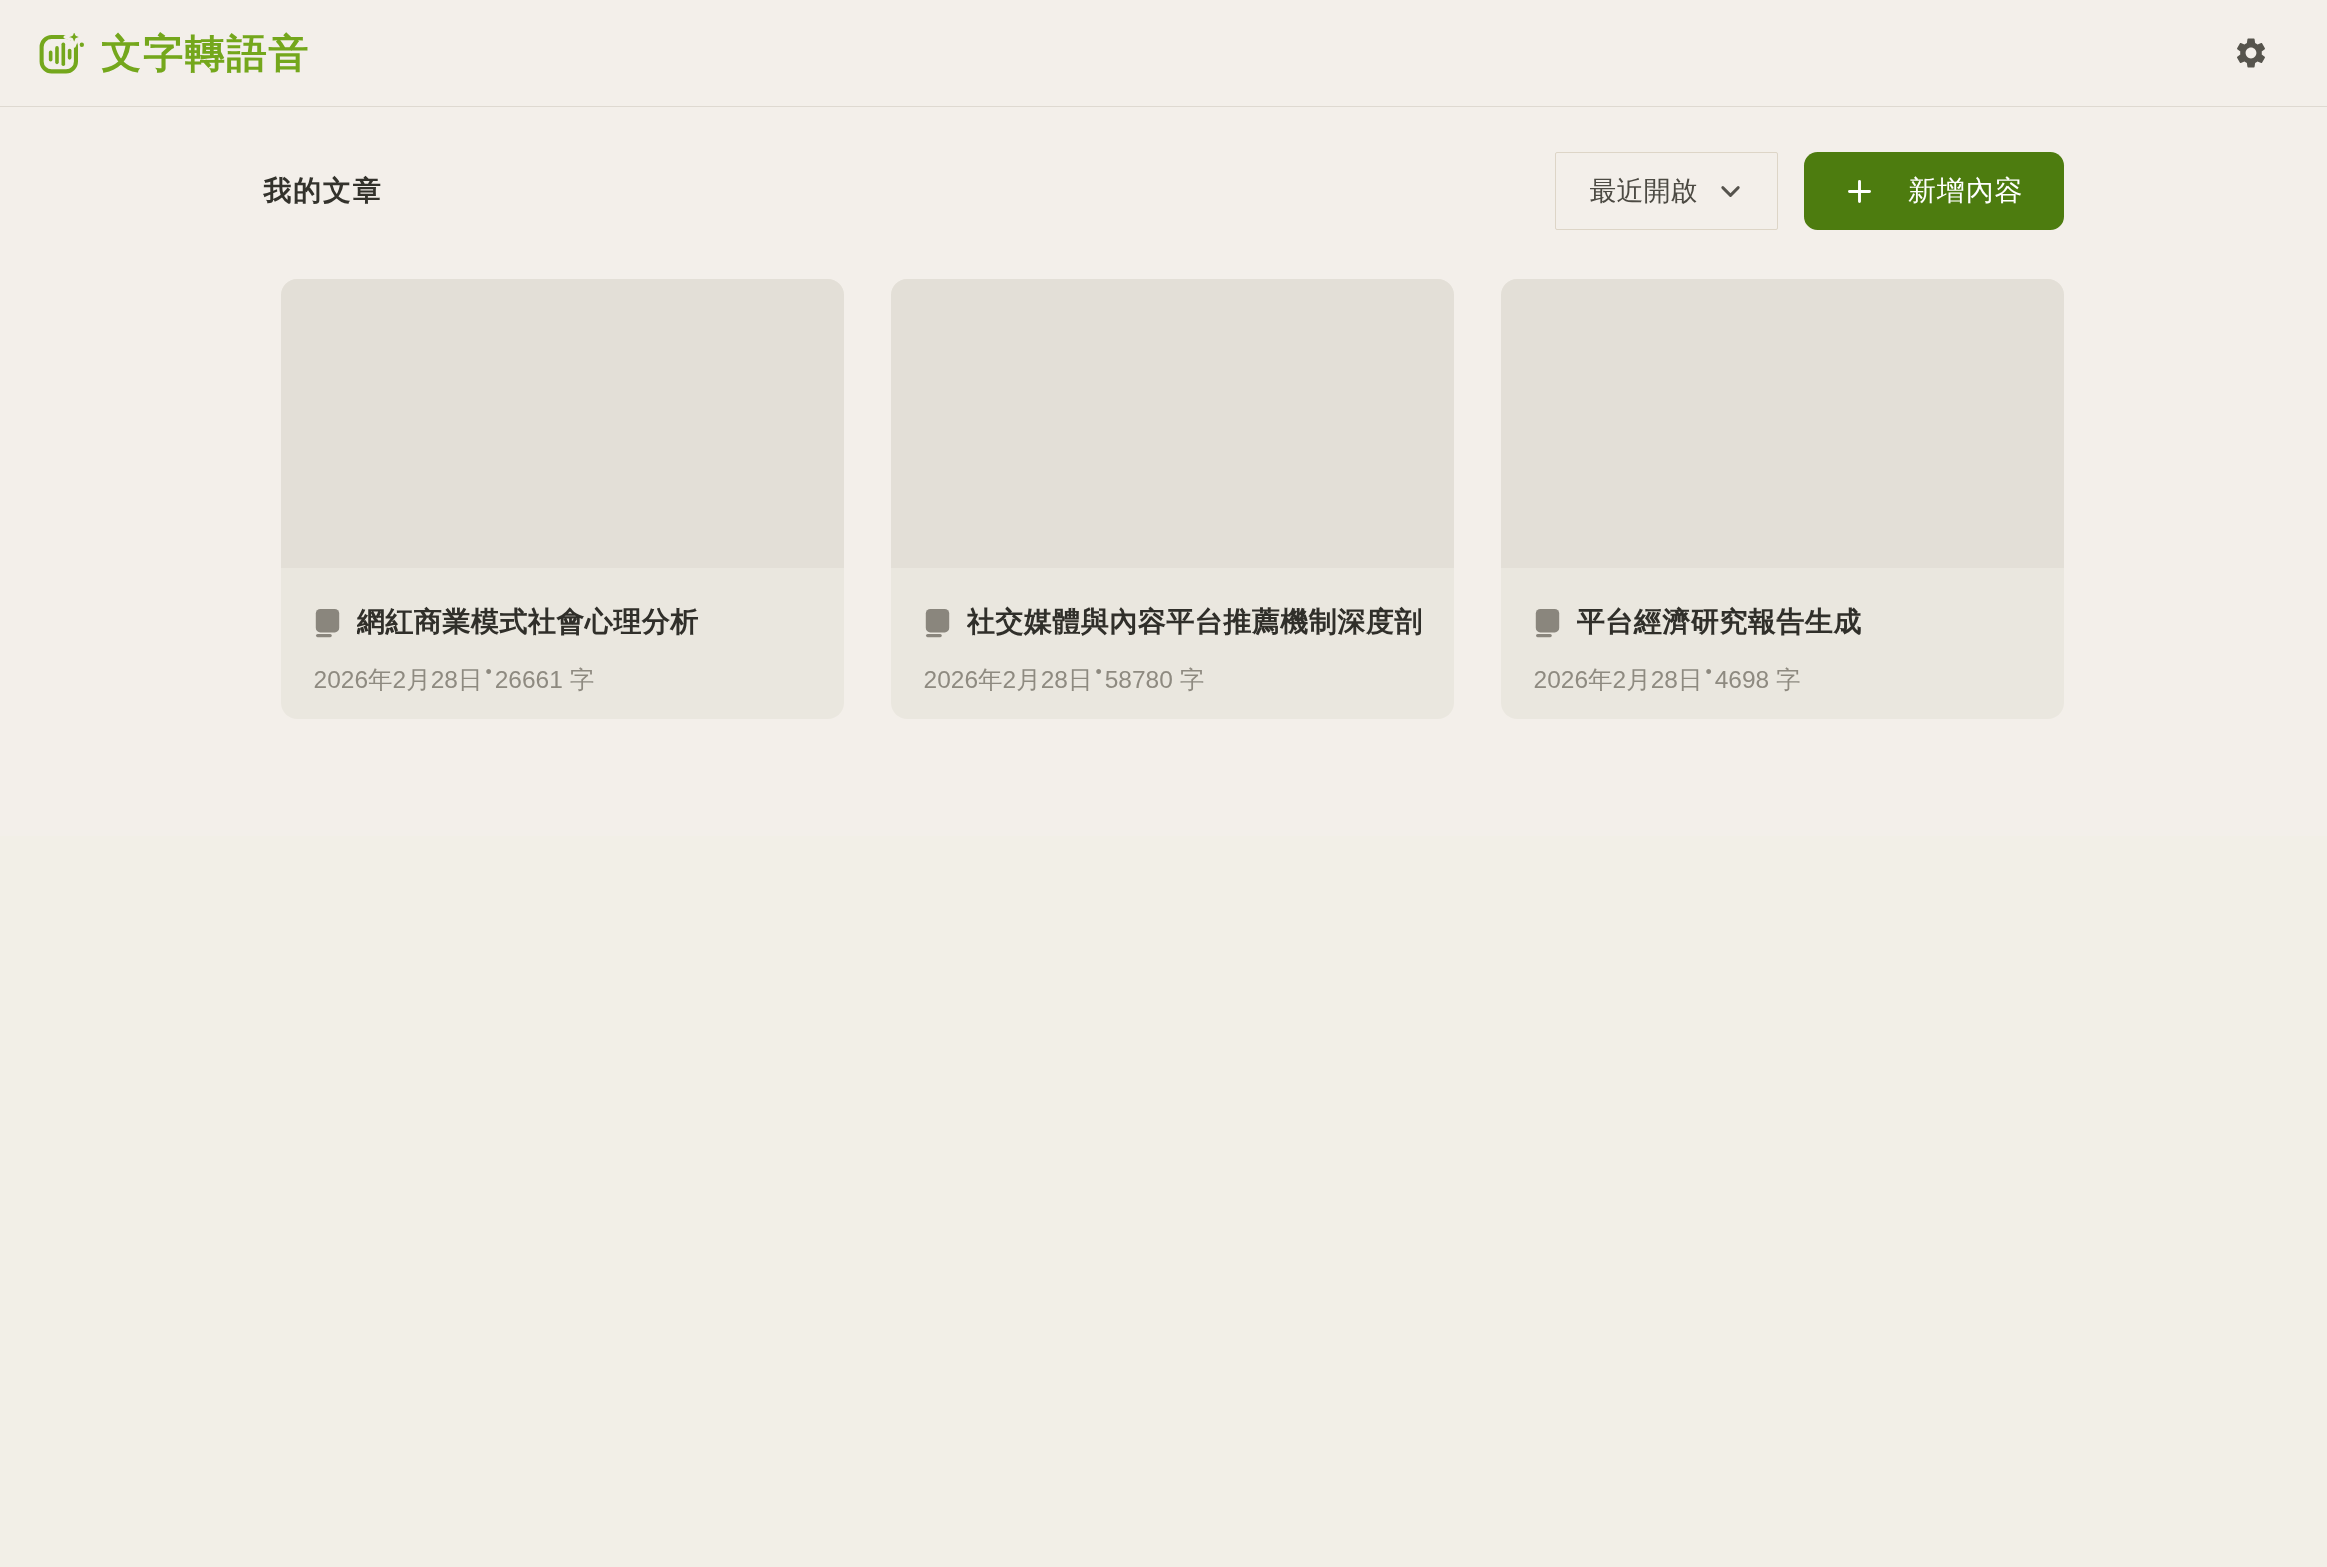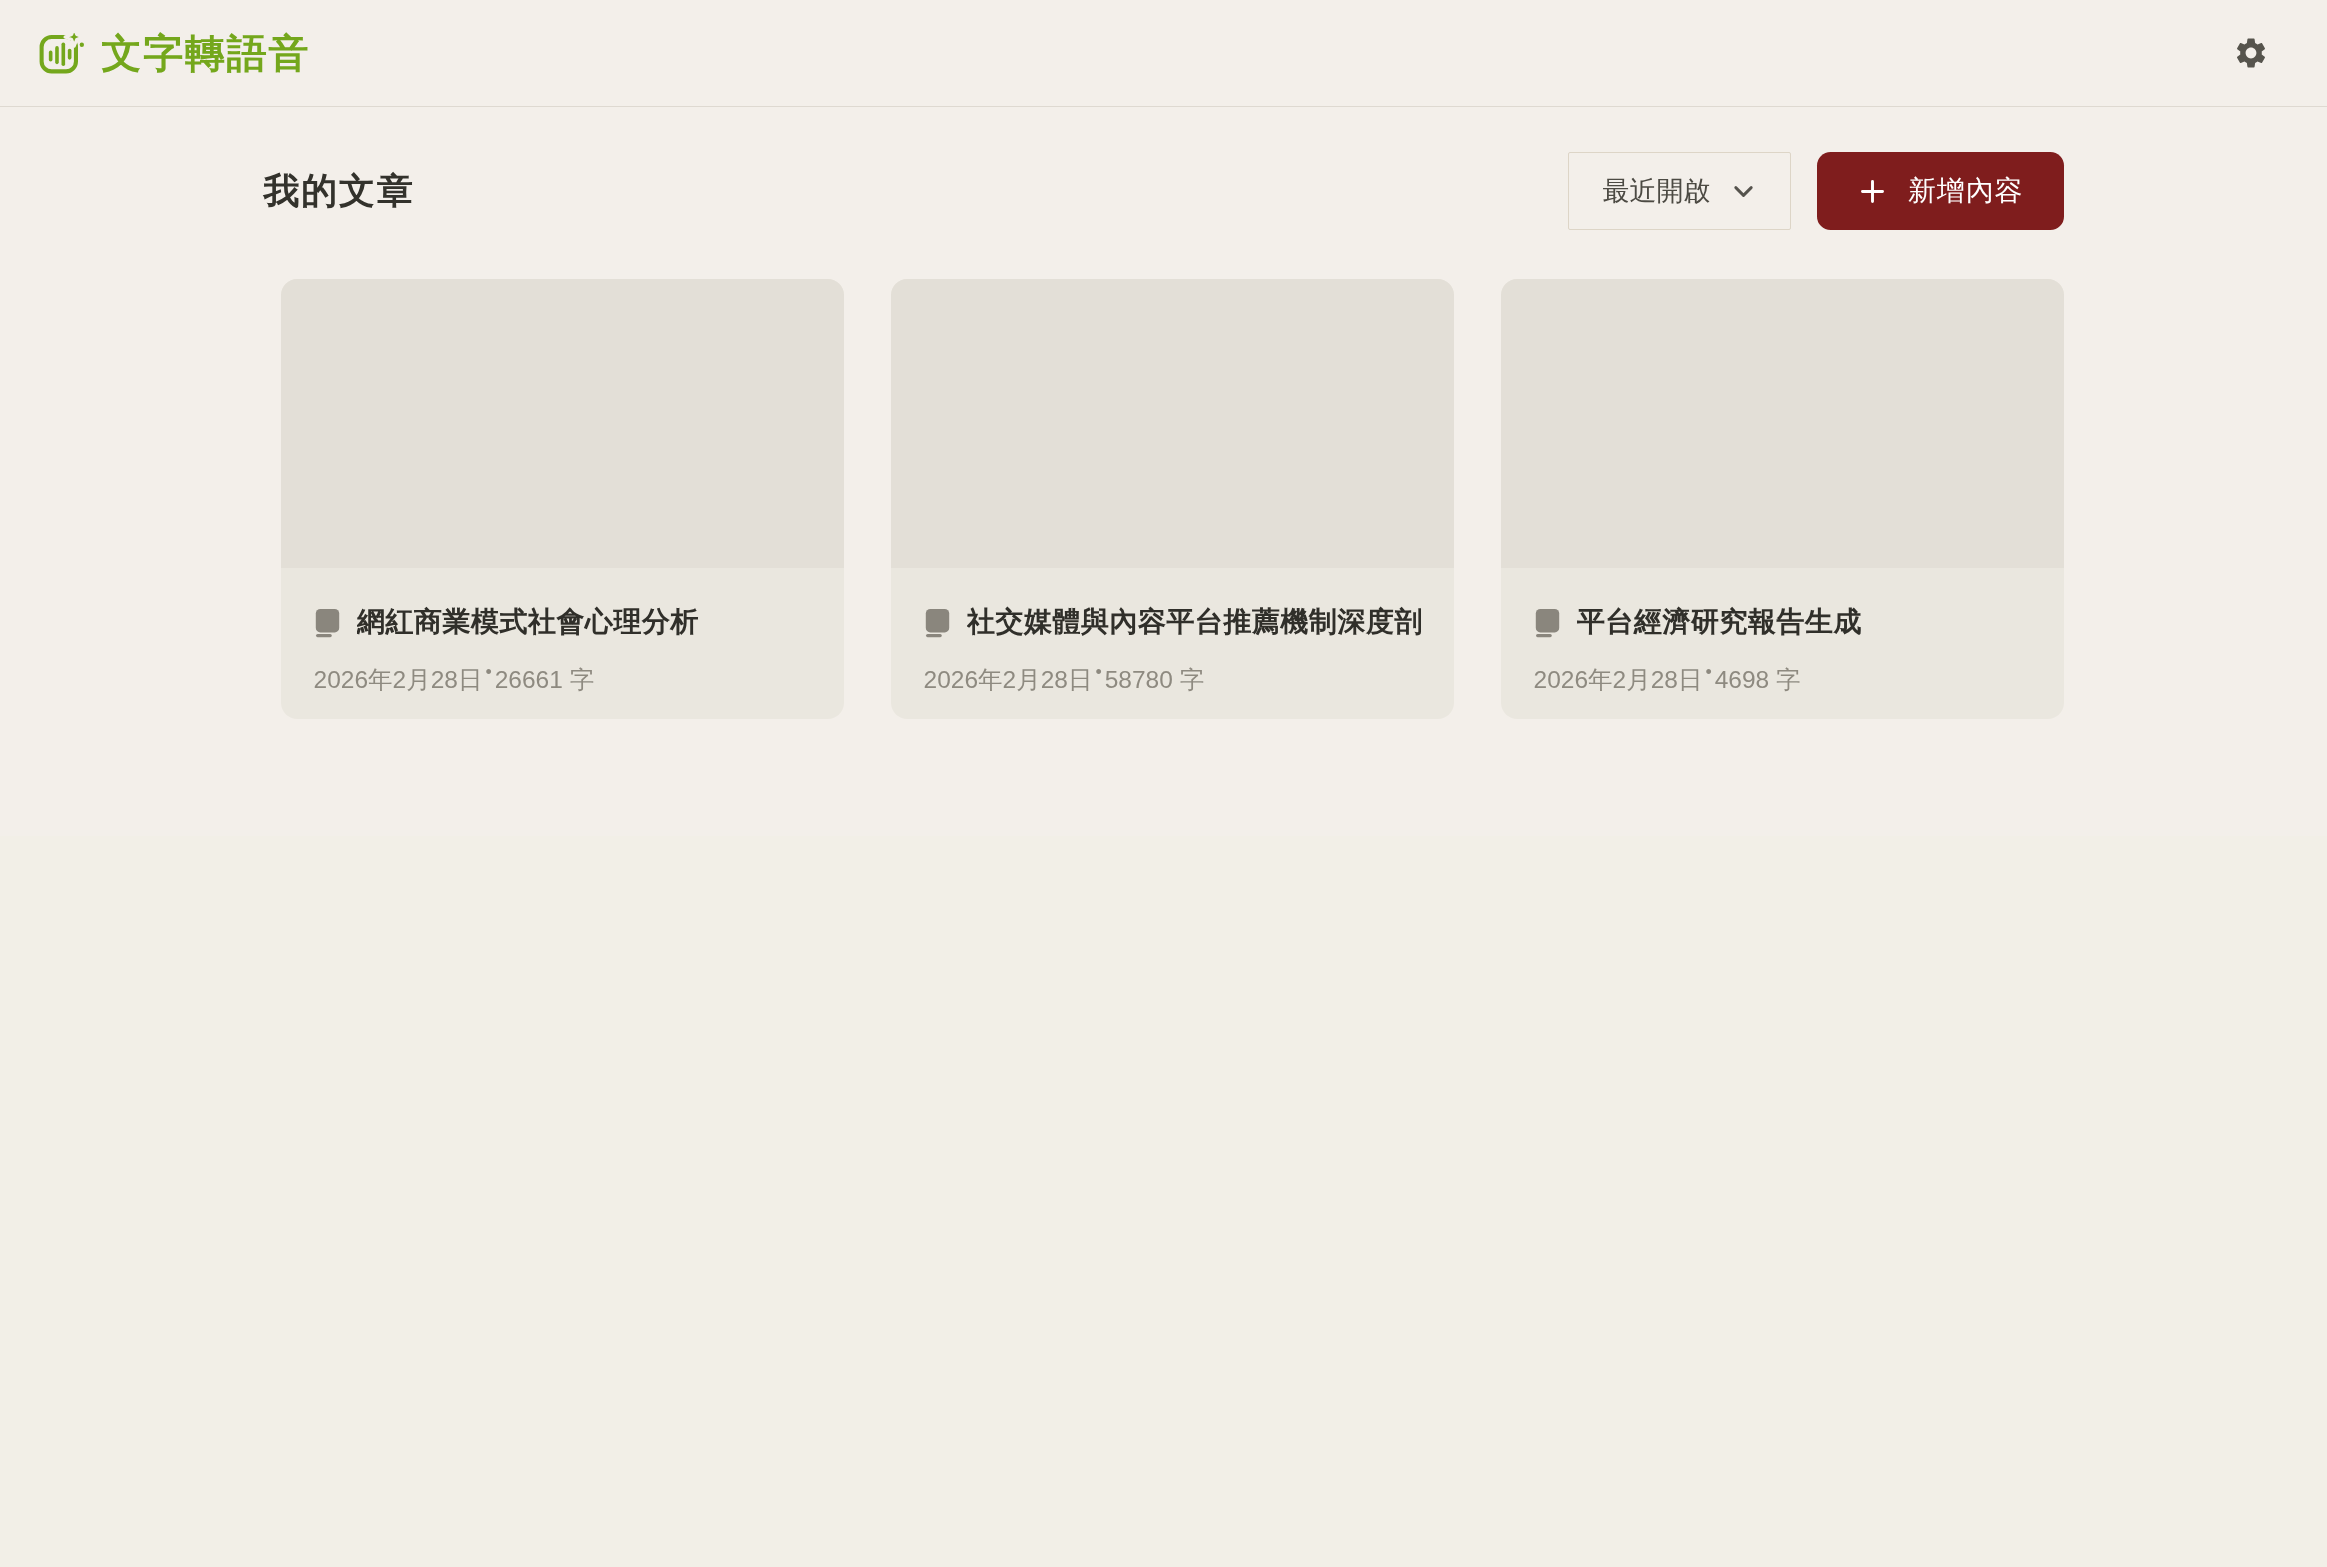--- a/index.html
+++ b/index.html
@@ -46,21 +46,21 @@
     width:1800px;
     margin:0 auto;
     padding-top:45px;
   }
   .toolbar-row {
     display:flex;
     align-items:center;
     justify-content:space-between;
   }
   .page-title {
-    font-size:36px;
+    font-size:28px;
     font-weight:700;
     color:#33322c;
     letter-spacing:1.8px;
   }
   .toolbar-actions { display:flex; align-items:center; gap:25.5px; }
 
   .sort-dropdown {
     height:78px;
     padding:0 33px;
     border:1.8px solid #ddd5c7;
@@ -72,25 +72,25 @@
     font-size:27px;
     color:#4c4a43;
     cursor:pointer;
     font-family:inherit;
   }
   .add-btn {
     height:78px;
     padding:0 40px;
     border:none;
     border-radius:13.6px;
-    background:#7f1d1d;
+    background:#4d7c0f;
     color:#ffffff;
     display:flex;
     align-items:center;
-    gap:20px;
+    gap:33px;
     font-size:28px;
     font-weight:500;
     cursor:pointer;
     font-family:inherit;
     letter-spacing:0.9px;
   }
 
   
   .card-grid {
     margin-top:49px;

